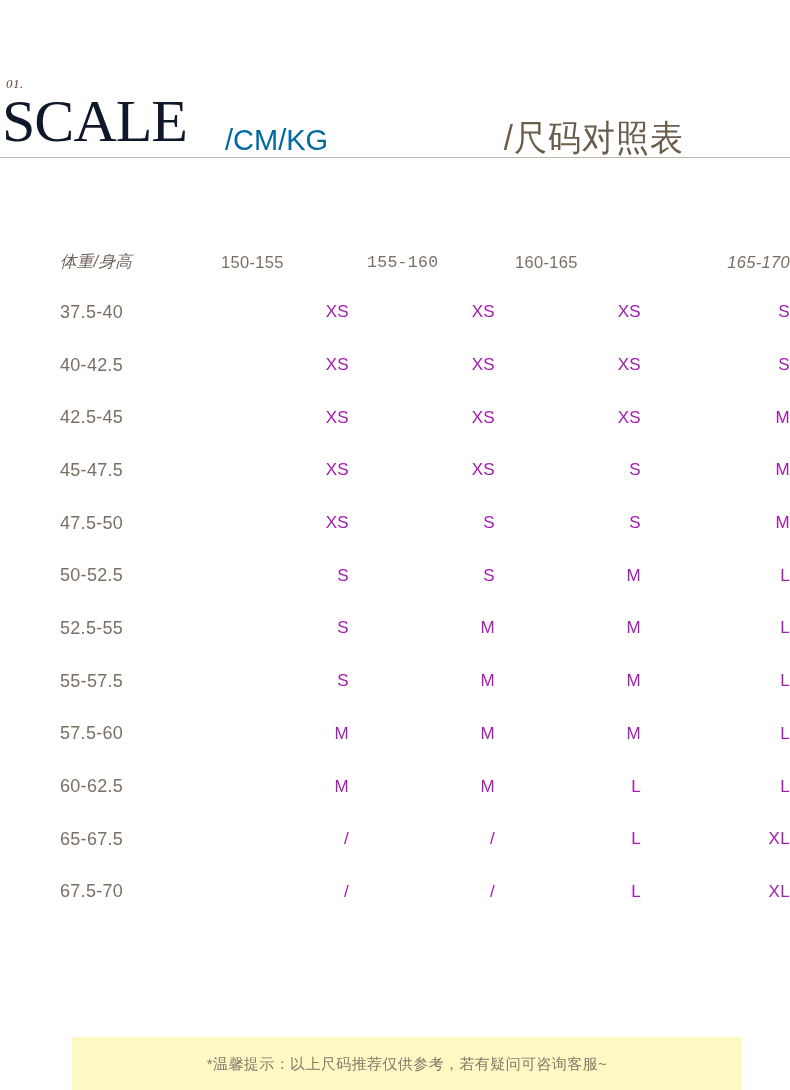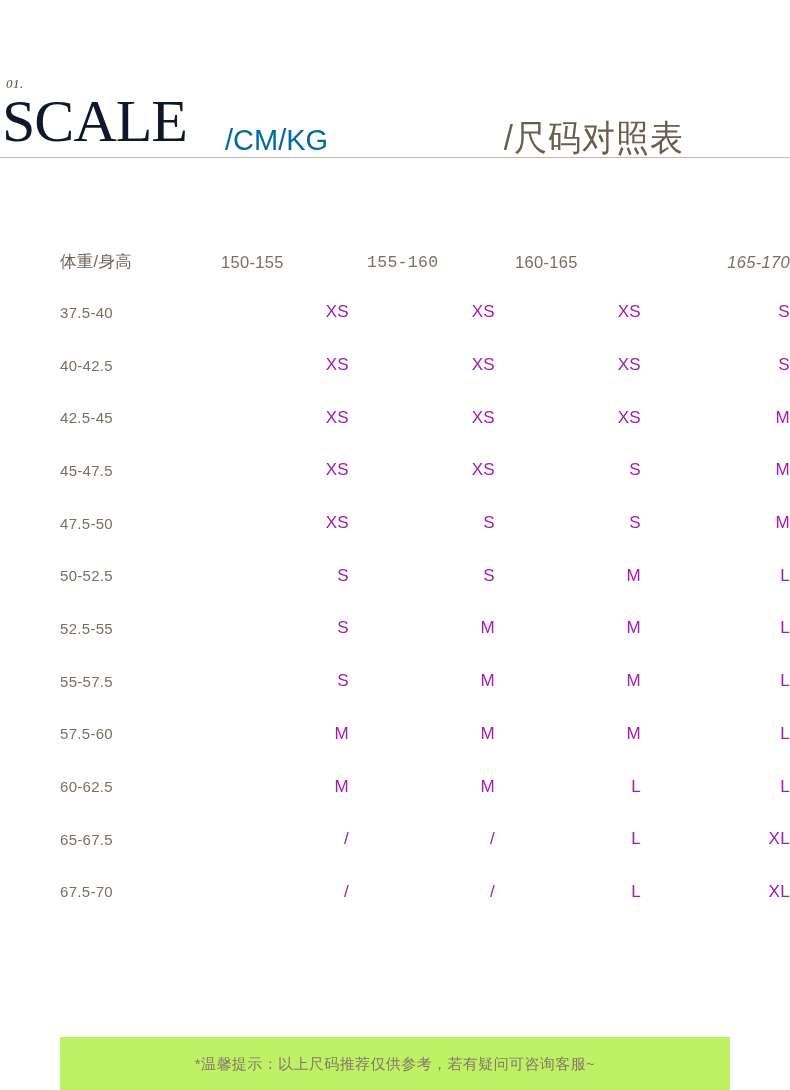--- a/index.html
+++ b/index.html
@@ -118,61 +118,62 @@
   .size-table thead th {
     height: 48px;
     font-size: 16.5px;
   }
 
   .size-table thead th.hcol0 {
     text-align: left;
     padding-left: 60px;
     color: #6f6357;
     font-size: 16.5px;
+    font-style: italic;
   }
 
   .size-table thead th.hcol {
     text-align: center;
     color: #7a6f63;
   }
 
   
   .size-table thead th.hcol1 { text-align: left; padding-left: 16px; }
   .size-table thead th.hcol2 { text-align: left; padding-left: 16px; font-family: Liberation Mono, monospace; }
   .size-table thead th.hcol3 { text-align: left; padding-left: 18px; }
   .size-table thead th.hcol4 { text-align: right; padding-left: 24px; font-style: italic; }
 
   .size-table tbody td.rowlabel {
     text-align: left;
     padding-left: 60px;
-    font-size: 15px;
+    font-size: 18px;
     color: #7a6f63;
   }
 
   .size-table tbody td.sizecell {
     text-align: right;
     font-size: 17px;
     color: #a21caf;
   }
 
   
   .size-table tbody td.sc1 { padding-right: 2px; }
   .size-table tbody td.sc2 { padding-right: 2px; }
   .size-table tbody td.sc3 { padding-right: 2px; }
   .size-table tbody td.sc4 { padding-left: 30px; }
   .size-table thead th.hcol4 { padding-left: 36px; }
 
   
   .footer-band {
     position: absolute;
-    left: 60px;
+    left: 72px;
     top: 1037px;
     width: 670px;
     height: 53px;
-    background: #bef264;
+    background: #fef9c3;
     display: flex;
     align-items: center;
     justify-content: center;
   }
 
   .footer-note {
     font-family: "Liberation Sans", sans-serif;
     font-size: 15px;
     color: #83786c;
     letter-spacing: 0.4px;

